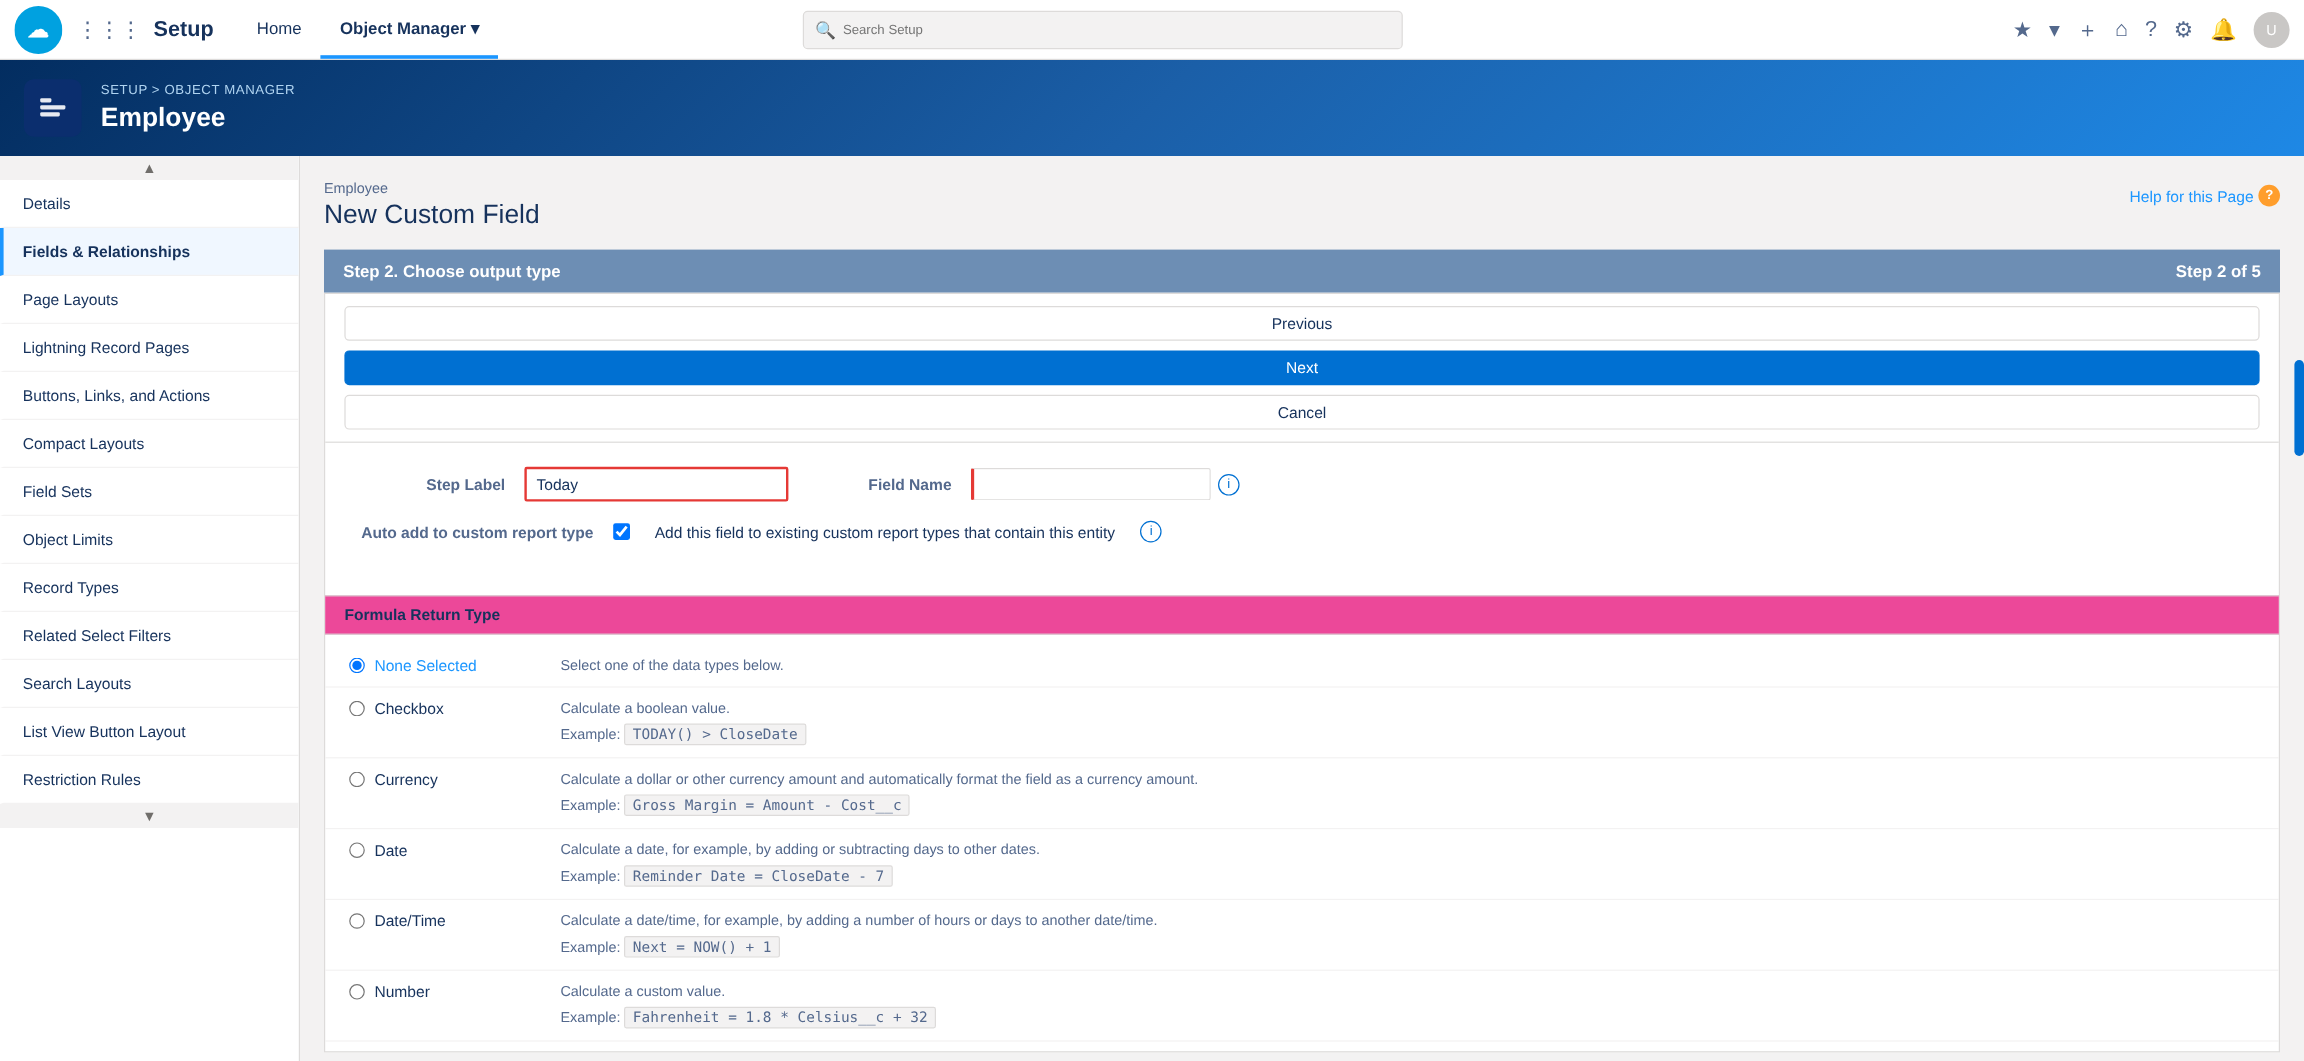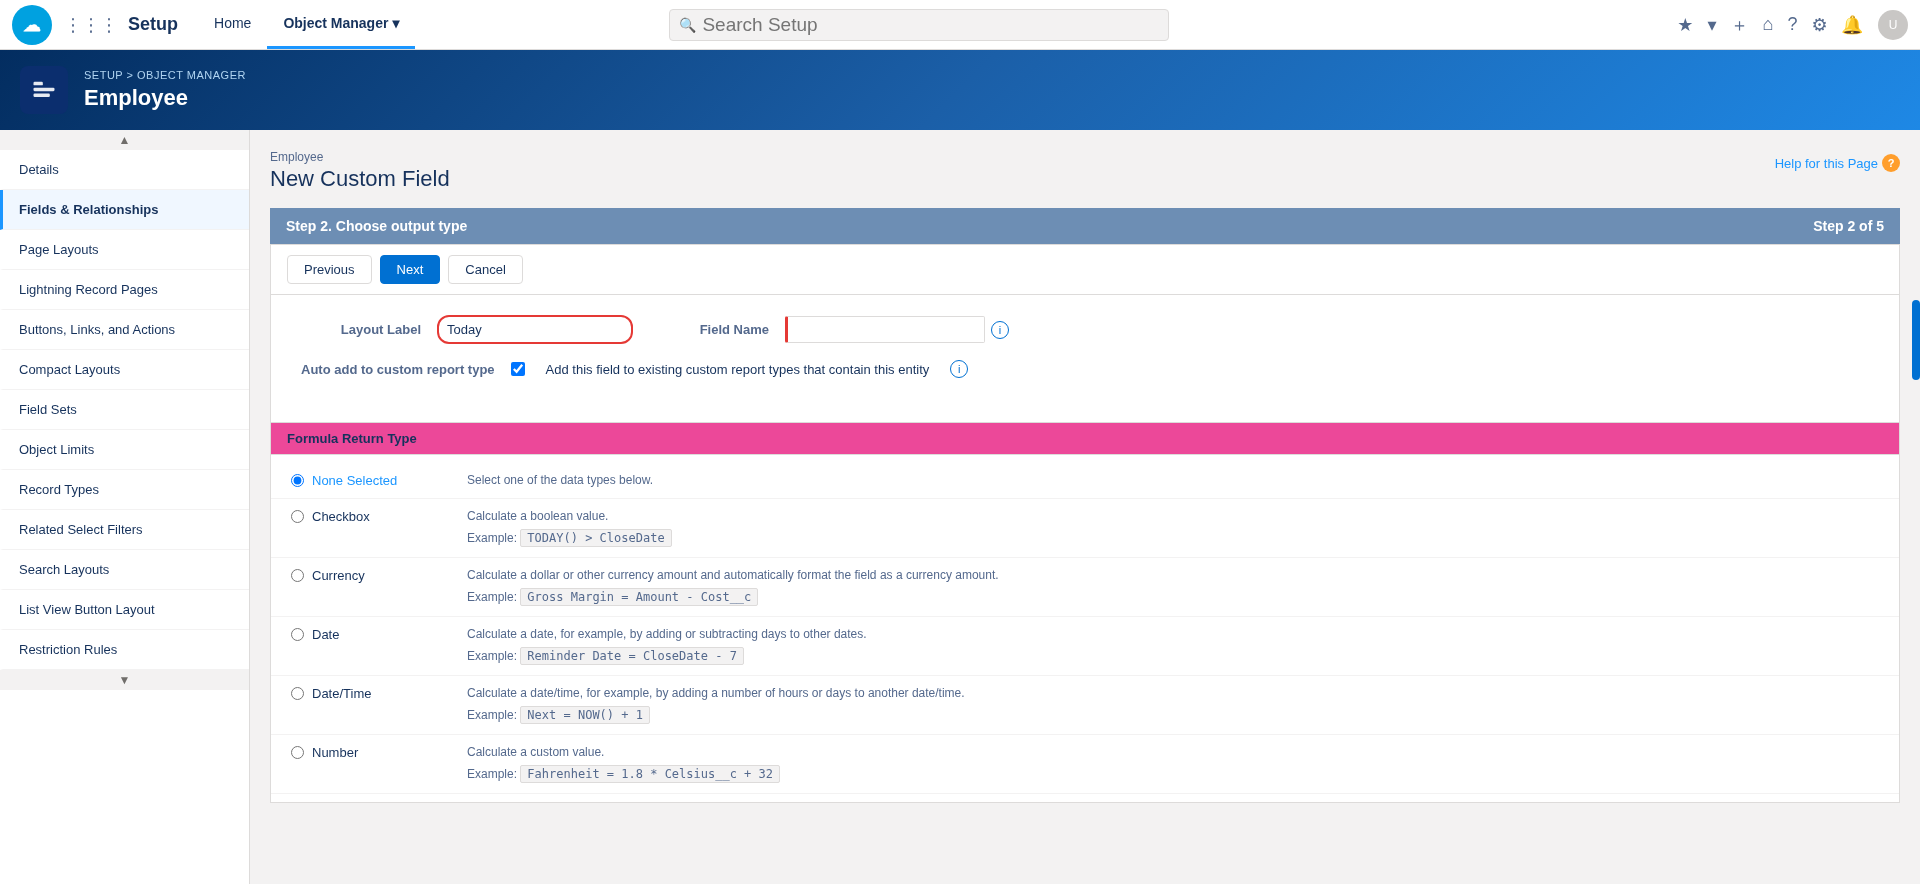--- a/index.html
+++ b/index.html
@@ -63,21 +63,21 @@
       max-width: 500px;
       margin: 0 auto;
       position: relative;
     }
     .search-bar input {
       width: 100%;
       height: 32px;
       border-radius: 4px;
       border: 1px solid #dddbda;
       padding: 0 12px 0 32px;
-      font-size: 19px;
+      font-size: 11px;
       background: #f3f2f2;
       color: #6d28d9;
     }
     .search-bar-icon {
       position: absolute;
       left: 10px;
       top: 50%;
       transform: translateY(-50%);
       color: #706e6b;
       font-size: 14px;
@@ -239,20 +239,21 @@
       background: #fff;
       border: 1px solid #dddbda;
       margin-bottom: 16px;
     }
     .form-actions-bar {
       padding: 10px 16px;
       display: flex;
       justify-content: flex-start;
       gap: 8px;
       border-bottom: 1px solid #dddbda;
+      flex-direction: column;
     }
     .btn {
       padding: 6px 16px;
       border-radius: 4px;
       font-size: 13px;
       cursor: pointer;
       border: 1px solid #dddbda;
       background: #fff;
       color: #16325c;
     }
@@ -276,22 +277,22 @@
       text-align: right;
       min-width: 120px;
       font-size: 13px;
       color: #54698d;
       font-weight: 600;
     }
     .form-input {
       border: 2px solid #e53935;
       padding: 5px 8px;
       font-size: 13px;
-      border-radius: 12px;
-      width: 196px;
+      border-radius: 2px;
+      width: 220px;
       color: #16325c;
       outline: none;
     }
     .form-input-normal {
       border: 1px solid #dddbda;
       border-left: 3px solid #e53935;
       padding: 5px 8px;
       font-size: 13px;
       border-radius: 2px;
       width: 200px;
@@ -516,21 +517,21 @@
     <div class="form-card">
 
       <div class="form-actions-bar">
         <button class="btn">Previous</button>
         <button class="btn btn-primary">Next</button>
         <button class="btn">Cancel</button>
       </div>
 
       <div class="field-form">
         <div class="form-row">
-          <label class="form-label">Layout Label</label>
+          <label class="form-label">Step Label</label>
           <input class="form-input" type="text" value="Today" style="">
 
           <label class="form-label">Field Name</label>
           <div class="field-name-group">
             <input class="form-input-normal" type="text" value="" style="">
             <div class="info-icon">i</div>
           </div>
         </div>
 
         <div class="form-row">

